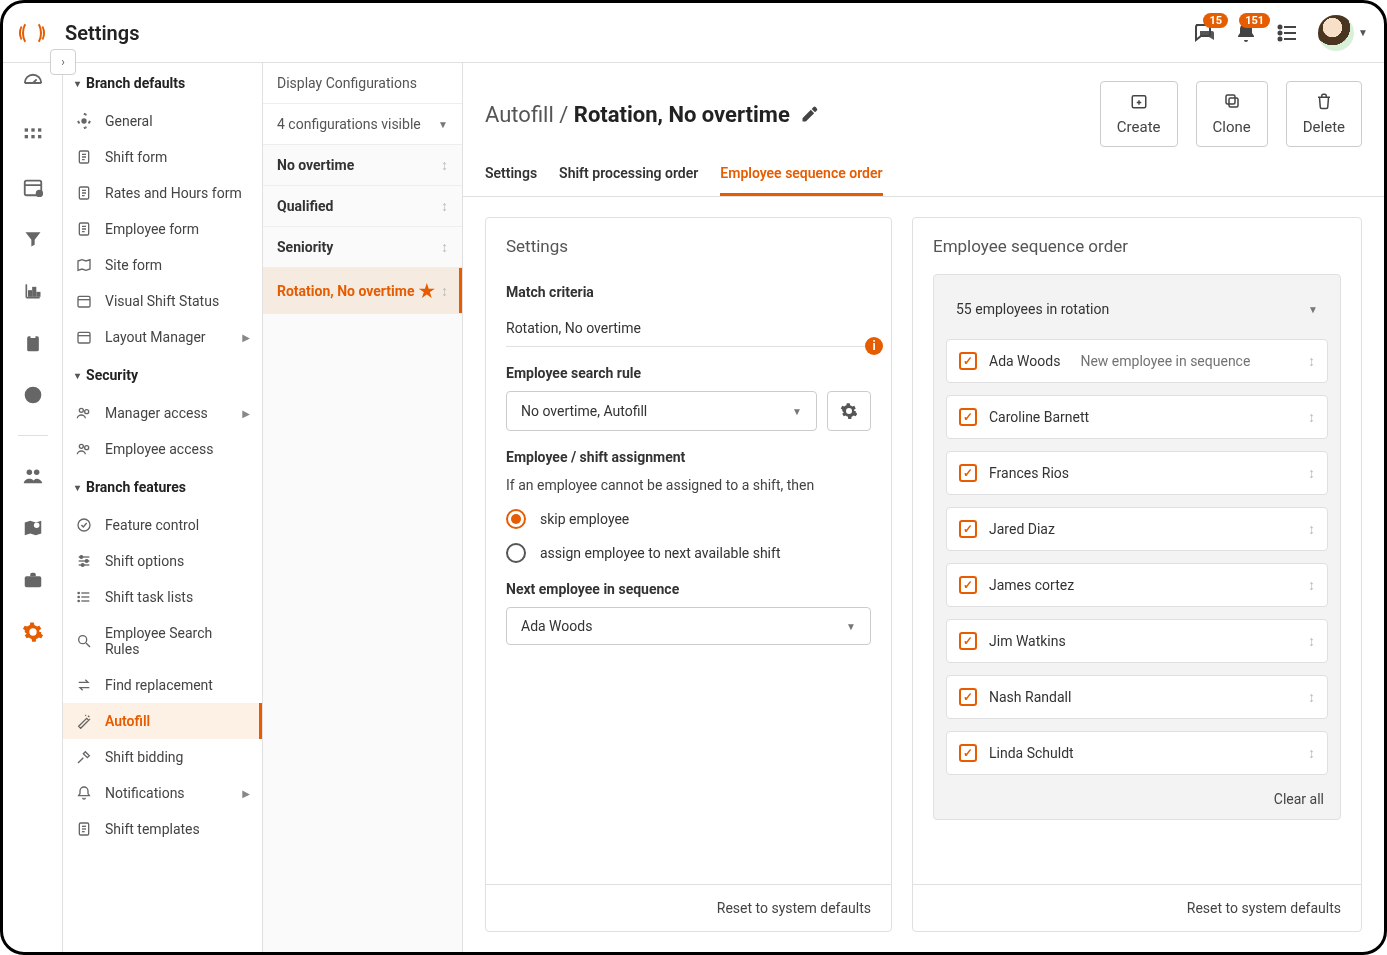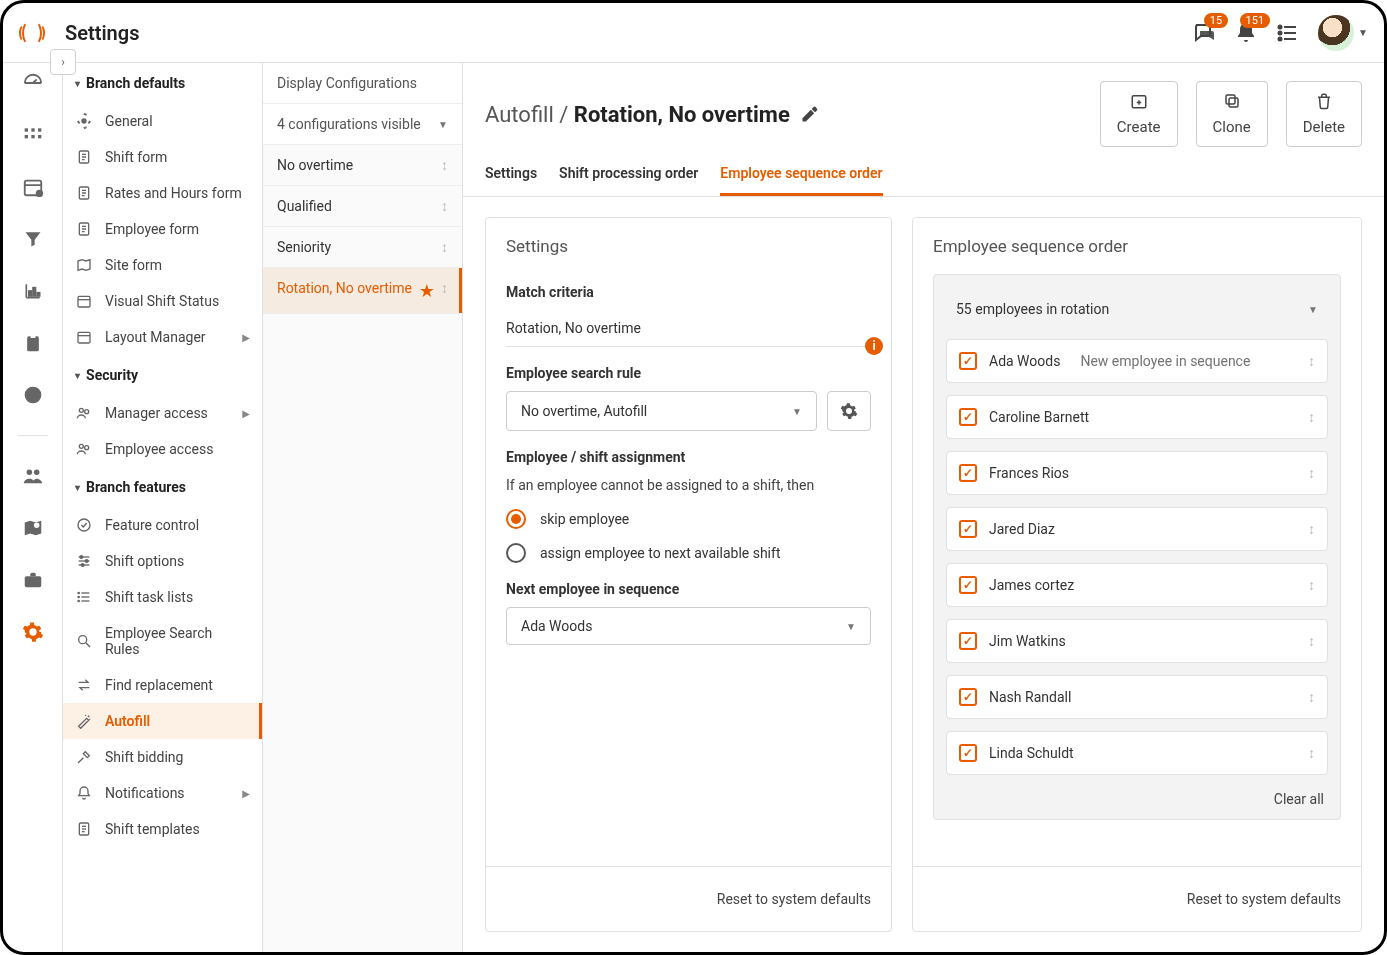--- a/index.html
+++ b/index.html
@@ -9,21 +9,21 @@
 .logo { width: 26px; height: 26px; position: relative; margin-right: 20px; }
 .logo-arc { position: absolute; border: 2px solid #e65c00; border-radius: 50%; }
 .logo .a1 { width: 10px; height: 18px; left: 0; top: 4px; border-right-color: transparent; border-top-color: transparent; border-bottom-color: transparent; }
 .logo .a2 { width: 14px; height: 24px; left: 3px; top: 1px; border-right-color: transparent; border-top-color: transparent; border-bottom-color: transparent; }
 .logo .a3 { width: 10px; height: 18px; right: 0; top: 4px; border-left-color: transparent; border-top-color: transparent; border-bottom-color: transparent; }
 .logo .a4 { width: 14px; height: 24px; right: 3px; top: 1px; border-left-color: transparent; border-top-color: transparent; border-bottom-color: transparent; }
 .page-title { font-size: 20px; font-weight: 600; color: #222; }
 .top-spacer { flex: 1; }
 .top-actions { display: flex; align-items: center; gap: 18px; }
 .icon-btn { position: relative; color: #444; cursor: pointer; }
-.badge { position: absolute; top: -8px; right: -12px; background: #e65c00; color: #fff; border-radius: 10px; font-size: 11px; font-weight: 400; padding: 1px 6px; text-align: right; }
+.badge { position: absolute; top: -8px; right: -12px; background: #e65c00; color: #fff; border-radius: 10px; font-size: 11px; font-weight: 700; padding: 1px 6px; text-align: right; }
 .avatar { width: 36px; height: 36px; border-radius: 50%; background: radial-gradient(circle at 40% 35%, #f8e0c8 30%, #4a3520 31% 55%, #d8f0d8 56%); display: inline-block; }
 .avatar-wrap { display: flex; align-items: center; gap: 4px; cursor: pointer; }
 
 .body { display: flex; flex: 1; min-height: 0; }
 
 .iconrail { width: 60px; border-right: 1px solid #e0e0e0; display: flex; flex-direction: column; align-items: center; padding-top: 8px; gap: 28px; position: relative; }
 .iconrail .rail-toggle { position: absolute; top: -14px; right: -14px; width: 26px; height: 26px; background: #fff; border: 1px solid #d0d0d0; border-radius: 4px; display: flex; align-items: center; justify-content: center; font-size: 12px; color: #666; cursor: pointer; }
 .rail-item { color: #666; cursor: pointer; display: flex; align-items: center; justify-content: center; width: 24px; height: 24px; }
 .rail-item.active { color: #e65c00; }
 .rail-sep { height: 1px; width: 30px; background: #e0e0e0; }
@@ -33,21 +33,21 @@
 .nav-section-header .chev { font-size: 10px; color: #555; }
 .nav-item { display: flex; align-items: center; padding: 10px 12px; gap: 12px; color: #444; cursor: pointer; font-size: 14px; position: relative; }
 .nav-item .nav-icon { width: 18px; display: flex; justify-content: center; color: #666; }
 .nav-item .chev-r { margin-left: auto; font-size: 10px; color: #888; }
 .nav-item.active { background: #fdf1e6; color: #e65c00; font-weight: 600; }
 .nav-item.active::after { content: ""; position: absolute; right: 0; top: 0; bottom: 0; width: 3px; background: #e65c00; }
 
 .config-col { width: 200px; border-right: 1px solid #e0e0e0; background: #fafafa; }
 .config-header { padding: 12px 14px; color: #555; font-size: 14px; background: #fff; border-bottom: 1px solid #eee; }
 .config-visible { display: flex; align-items: center; justify-content: space-between; padding: 12px 14px; color: #555; border-bottom: 1px solid #eee; cursor: pointer; background: #fff; }
-.config-item { display: flex; align-items: flex-start; justify-content: space-between; padding: 12px 14px; border-bottom: 1px solid #eee; cursor: pointer; color: #333; font-weight: 400; font-size: 14px; position: relative; }
+.config-item { display: flex; align-items: center; justify-content: space-between; padding: 12px 14px; border-bottom: 1px solid #eee; cursor: pointer; color: #333; font-weight: 700; font-size: 14px; position: relative; }
 .config-item .drag { color: #bbb; font-size: 14px; }
 .config-item.active { background: #f5ebe0; color: #e65c00; }
 .config-item.active::after { content: ""; position: absolute; right: 0; top: 0; bottom: 0; width: 3px; background: #e65c00; }
 .config-item .star { color: #e65c00; font-size: 18px; margin-left: auto; margin-right: 6px; }
 
 .main { flex: 1; display: flex; flex-direction: column; min-width: 0; }
 .main-header { display: flex; align-items: center; padding: 18px 22px 6px; gap: 10px; }
 .breadcrumb { font-size: 22px; color: #555; }
 .breadcrumb .current { font-weight: 700; color: #222; }
 .edit-icon { color: #444; cursor: pointer; }
@@ -58,21 +58,21 @@
 .tabs { display: flex; gap: 22px; padding: 12px 22px 0; border-bottom: 1px solid #e0e0e0; }
 .tab { padding-bottom: 12px; font-weight: 600; font-size: 14px; color: #333; cursor: pointer; border-bottom: 3px solid transparent; }
 .tab.active { color: #e65c00; border-bottom-color: #e65c00; }
 
 .panels { display: flex; gap: 20px; padding: 20px 22px; flex: 1; min-height: 0; }
 .panel { border: 1px solid #e0e0e0; border-radius: 4px; display: flex; flex-direction: column; background: #fff; }
 .panel.left { flex: 1; }
 .panel.right { width: 450px; }
 .panel-title { padding: 18px 20px; font-size: 17px; color: #555; }
 .panel-body { padding: 0 20px 20px; overflow-y: auto; flex: 1; }
-.panel-footer { border-top: 1px solid #e0e0e0; text-align: right; padding: 24px 20px; color: #444; cursor: pointer; }
+.panel-footer { border-top: 1px solid #e0e0e0; text-align: right; padding: 15px 20px; color: #444; cursor: pointer; }
 
 .field-label { font-weight: 700; color: #333; margin: 10px 0; }
 .field-row-wrap { position: relative; margin-bottom: 18px; }
 .field-text { padding: 10px 0; border-bottom: 1px solid #e0e0e0; color: #333; }
 .info-dot { position: absolute; right: -12px; bottom: -8px; width: 18px; height: 18px; background: #e65c00; color: #fff; border-radius: 50%; font-size: 12px; font-weight: 700; display: flex; align-items: center; justify-content: center; }
 
 .select { display: flex; align-items: center; justify-content: space-between; border: 1px solid #ccc; border-radius: 4px; padding: 10px 14px; cursor: pointer; background: #fff; }
 .select-row { display: flex; gap: 10px; margin-bottom: 18px; }
 .select-row .select { flex: 1; }
 .gear-btn { border: 1px solid #ccc; border-radius: 4px; padding: 10px 12px; cursor: pointer; color: #555; }

